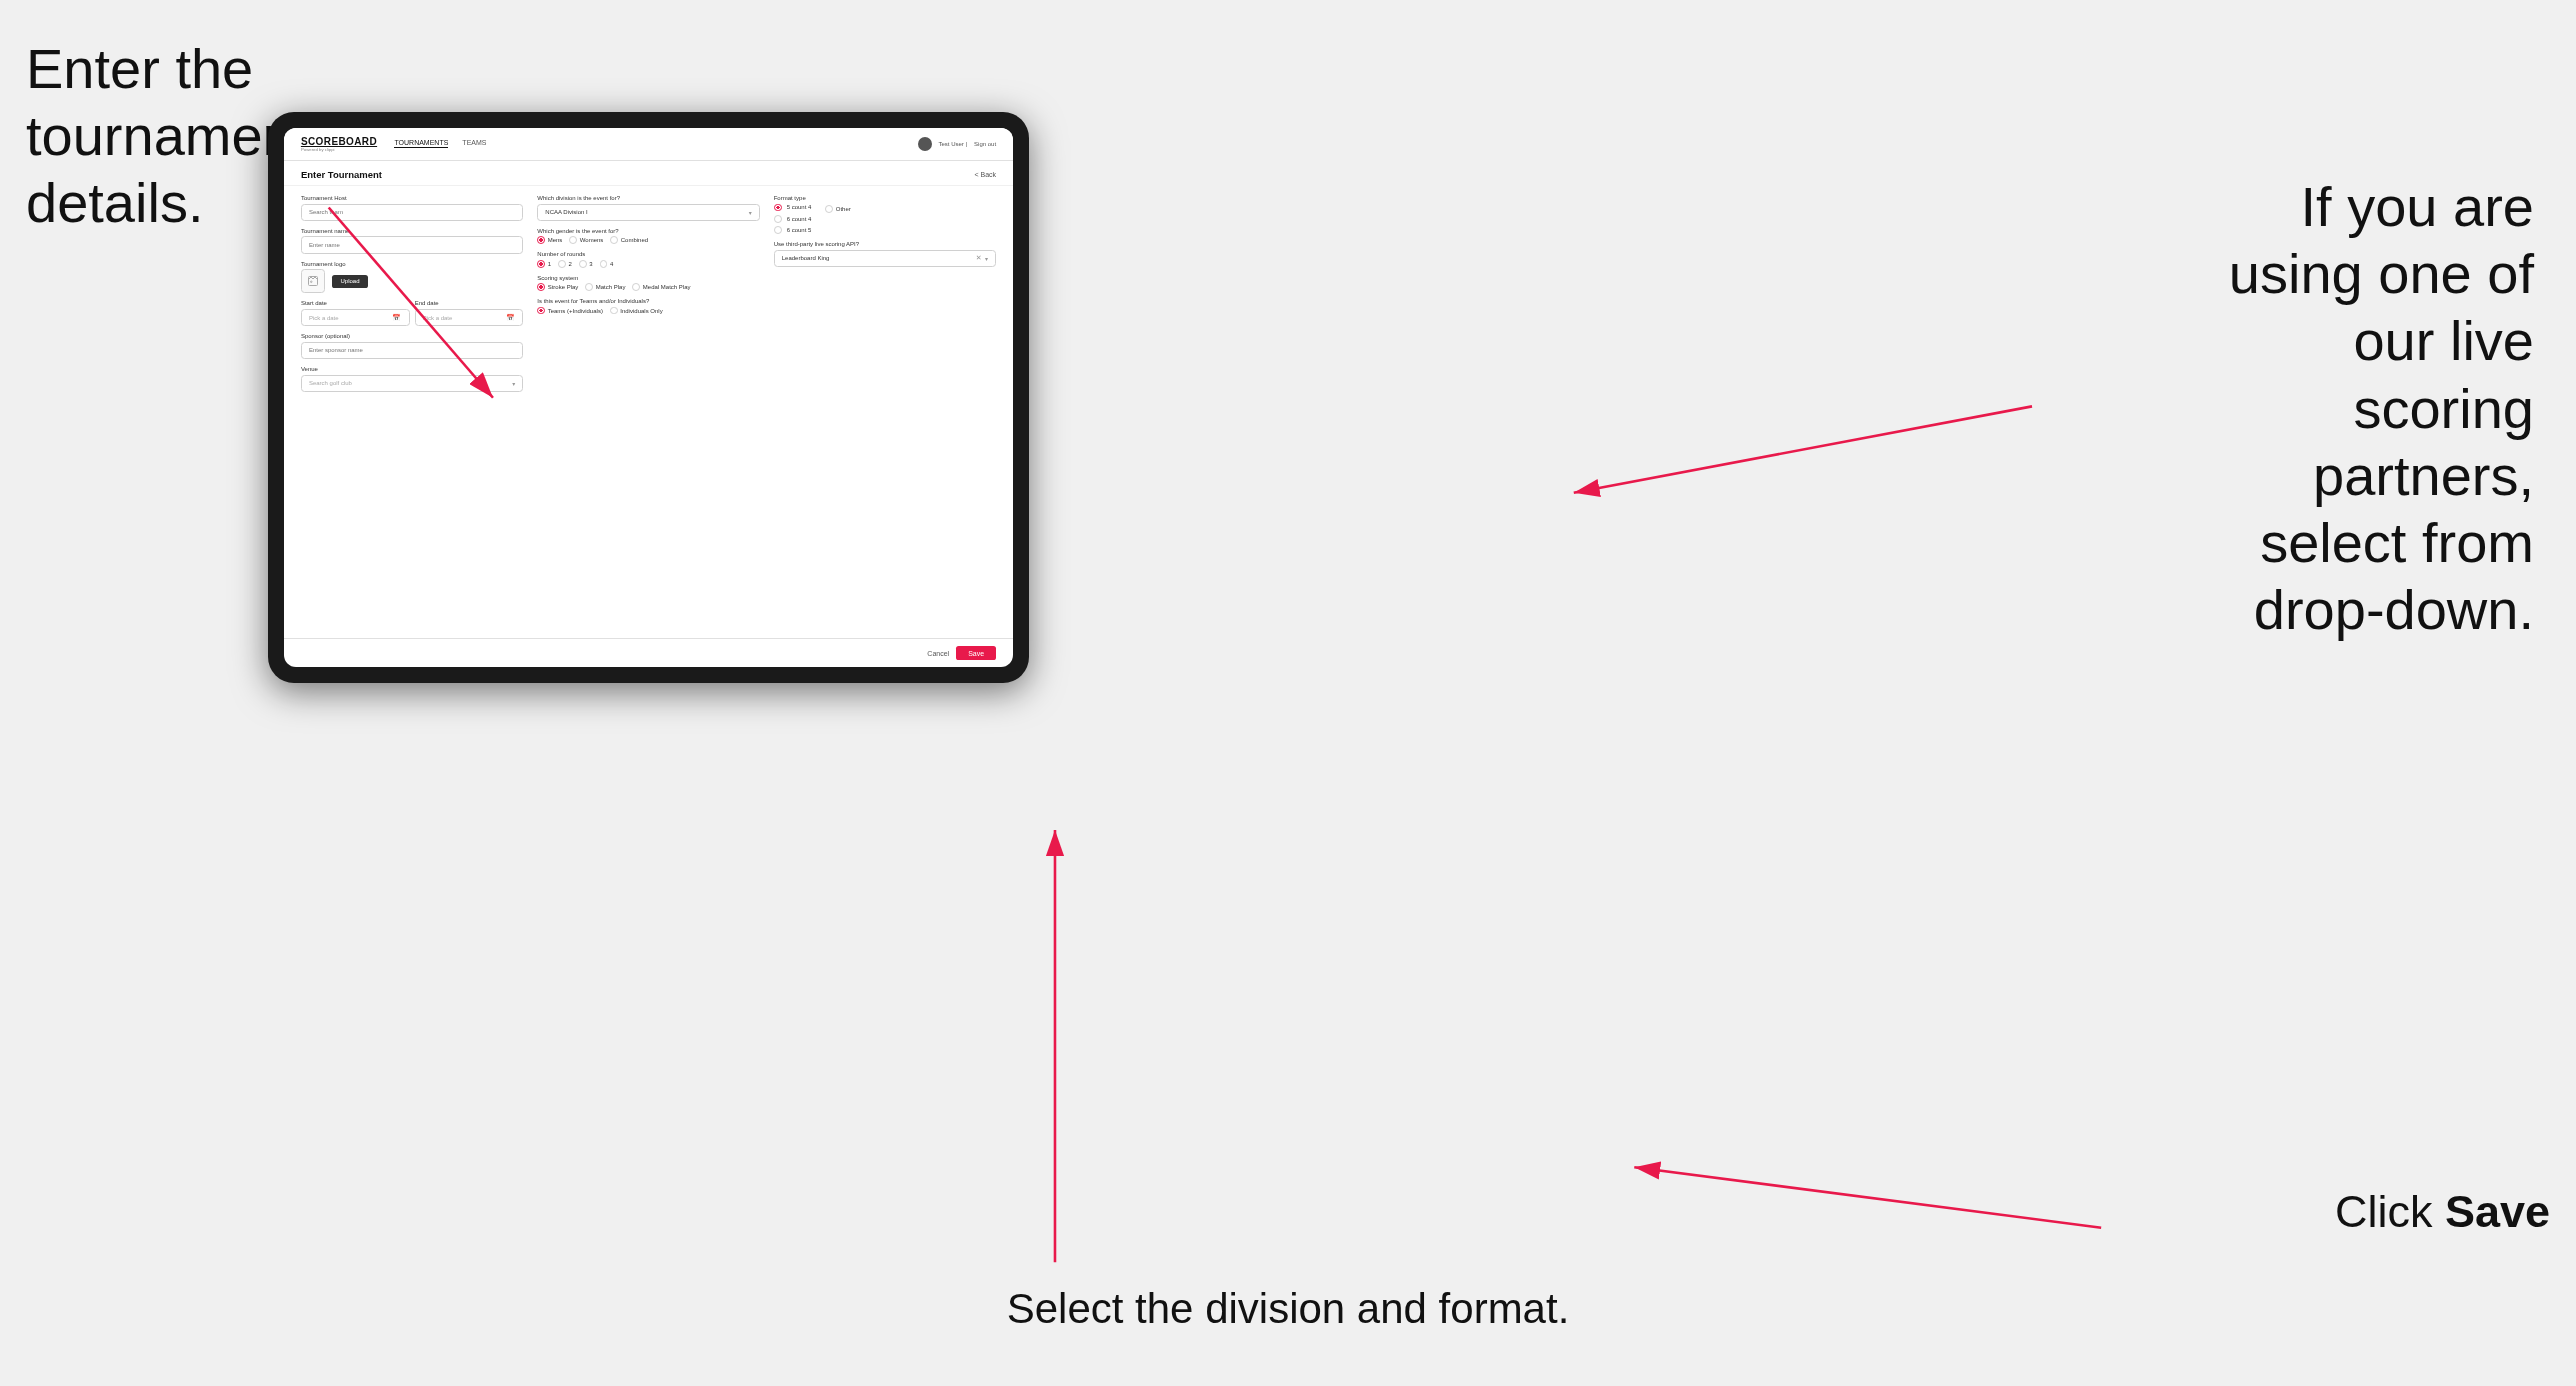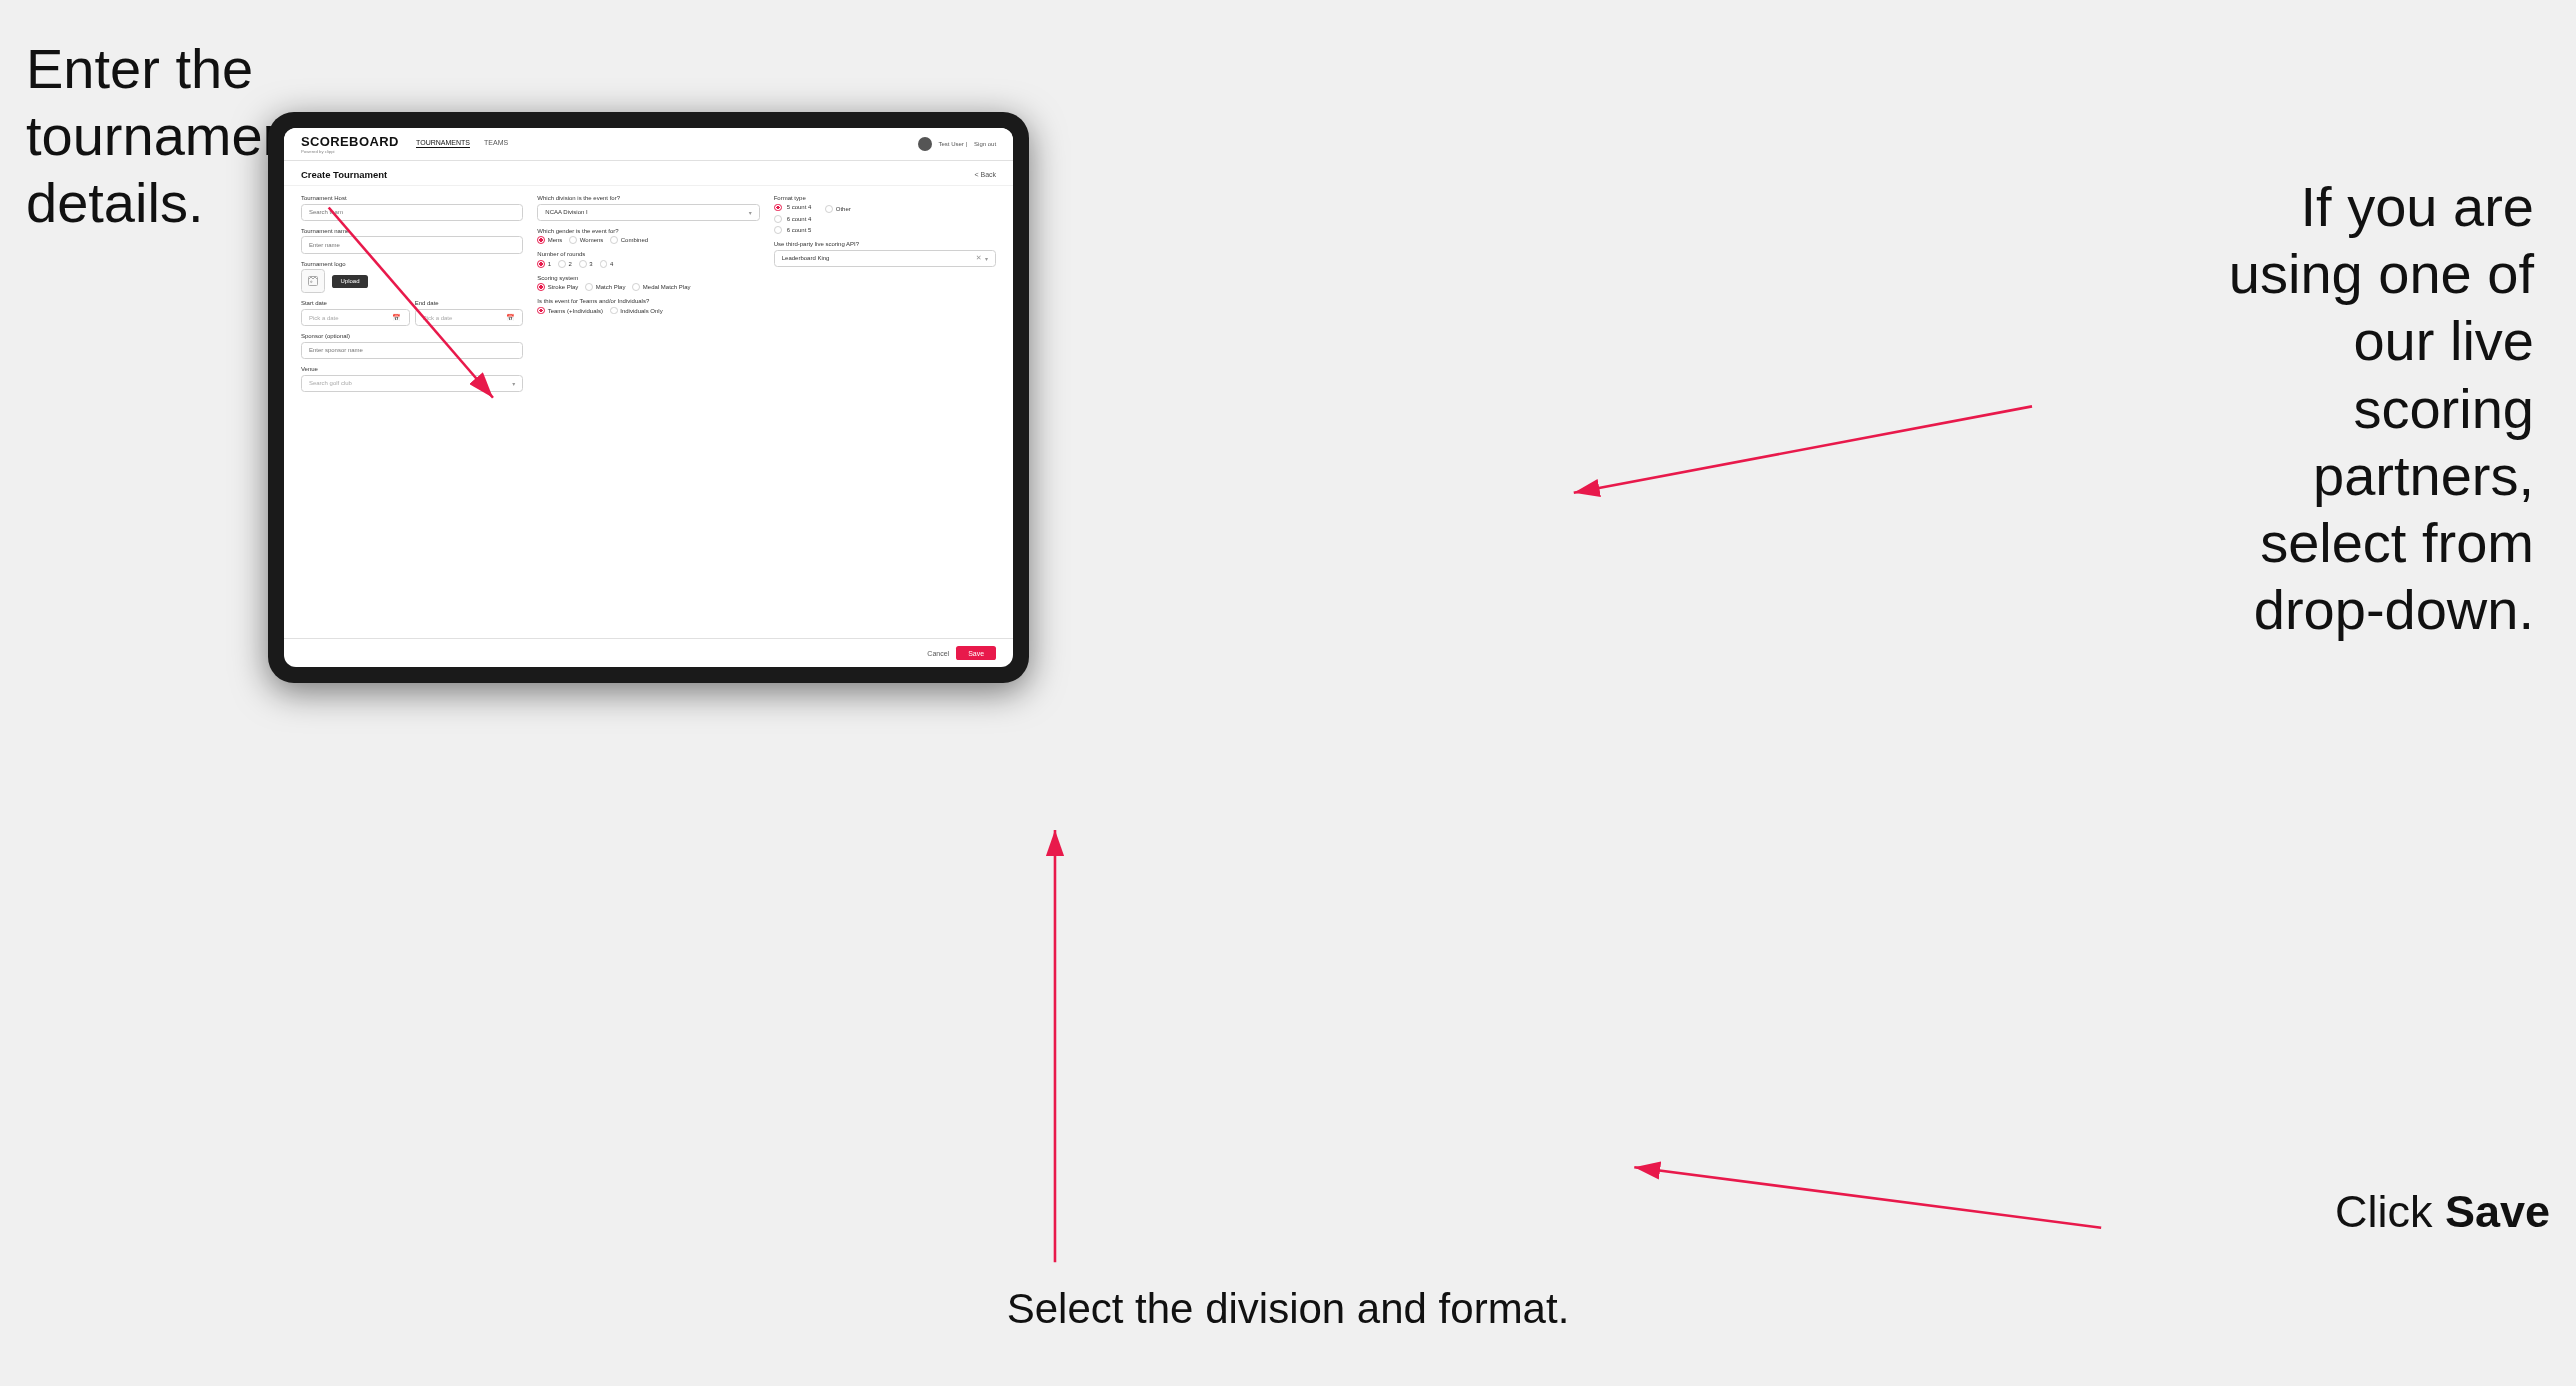--- a/index.html
+++ b/index.html
@@ -77,24 +77,25 @@
       align-items: center;
       height: 33px;
       flex-shrink: 0;
     }
     .navbar-brand {
       display: flex;
       flex-direction: column;
       margin-right: 17.3px;
     }
     .brand-title {
-      font-size: 13px;
+      font-size: 10px;
       font-weight: 800;
       color: #111;
       letter-spacing: 0.4px;
+      text-decoration: underline;
     }
     .brand-sub {
       font-size: 4.3px;
       color: #888;
     }
     .nav-links {
       display: flex;
       gap: 14px;
       flex: 1;
     }
@@ -383,21 +384,21 @@
         <span class="nav-link">TEAMS</span>
       </div>
       <div class="nav-right">
         <div class="user-avatar"></div>
         <span>Test User |</span>
         <span class="sign-out">Sign out</span>
       </div>
     </div>
 
     <div class="page-header">
-      <span class="page-title">Create Tournament</span>
+      <span class="page-title">Enter Tournament</span>
       <span class="back-link">Back</span>
     </div>
 
     <div class="form-area">
 
       <div class="form-col">
 
         <div class="form-group">
           <label class="form-label">Tournament Host</label>
           <input class="form-input" placeholder="Search team" style="">

